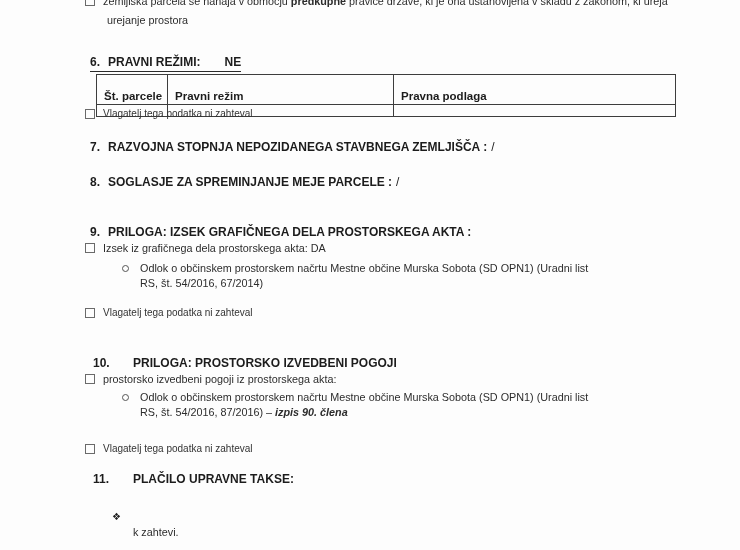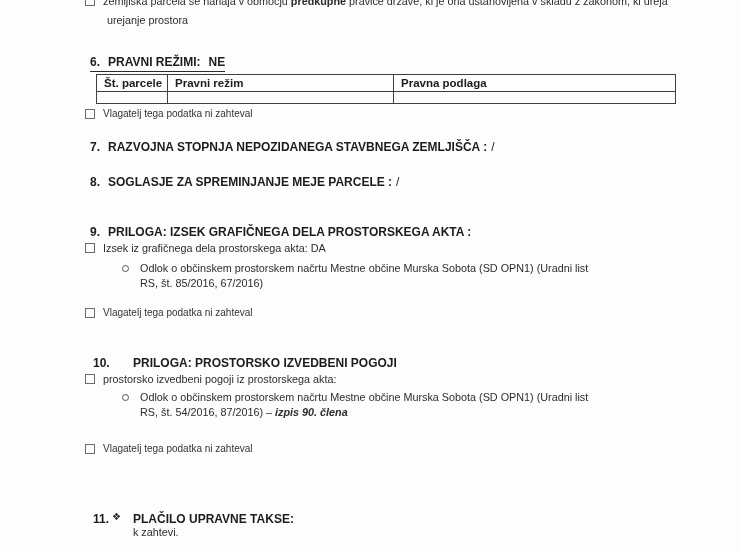--- a/index.html
+++ b/index.html
@@ -13,21 +13,21 @@
     filter:blur(0.3px);
   }
   .abs{position:absolute;}
   .body-txt{font-size:10.8px;line-height:13px;color:#2c2c2c;}
   .small-txt{font-size:10px;color:#333;}
   .bold{font-weight:bold;}
   .heading{font-size:12px;font-weight:bold;color:#1c1c1c;display:inline-flex;align-items:baseline;}
   .heading .num{margin-right:8px;}
   .heading .num-wide{margin-right:20px;min-width:20px;display:inline-block;}
   .h-underline{border-bottom:1.6px solid #2a2a2a;padding-bottom:2px;}
-  .val-gap{margin-left:8px;}
+  .val-gap{margin-left:24px;}
   .slash{font-weight:normal;margin-left:4px;}
   .cb{
     display:inline-block;width:8px;height:8px;
     border:1.2px solid #6a6a6a;background:#fdfdfd;
     flex:0 0 auto;margin-top:1px;
   }
   .cb-row{display:flex;gap:8px;align-items:flex-start;}
   .o-bullet{
     display:inline-block;width:5px;height:5px;border:1.3px solid #555;
     border-radius:50%;flex:0 0 auto;margin-top:3px;
@@ -35,21 +35,21 @@
   .diamond{font-size:10px;color:#222;flex:0 0 auto;line-height:13px;}
   table.regimes{
     border-collapse:collapse;table-layout:fixed;
     width:579px;
   }
   table.regimes th, table.regimes td{
     border:1.7px solid #3d3d3d;
     font-size:11.5px;text-align:left;vertical-align:middle;
     color:#1c1c1c;
   }
-  table.regimes th{font-weight:bold;height:15px;padding:0 4px 1px 7px;}
+  table.regimes th{font-weight:bold;height:15px;padding:13px 4px 1px 7px;}
   table.regimes td{height:11px;padding:0 4px 0 7px;font-size:10.5px;}
   .em-bi{font-weight:bold;font-style:italic;text-align:center;}
 </style>
 </head>
 <body>
 
 <div id="page">
 
   <div class="abs cb-row body-txt" style="left:85px;top:-5px;width:625px;">
     <span class="cb"></span>
@@ -111,21 +111,21 @@
 
   <div class="abs cb-row body-txt" style="left:85px;top:242px;">
     <span class="cb"></span>
     <span>Izsek iz grafičnega dela prostorskega akta: DA</span>
   </div>
 
   <div class="abs cb-row body-txt" style="left:122px;top:262px;width:545px;">
     <span class="o-bullet"></span>
     <span style="margin-left:3px;">
       <span>Odlok o občinskem prostorskem načrtu Mestne občine Murska Sobota (SD OPN1) (Uradni list</span><br>
-      <span style="display:inline-block;margin-top:2px;">RS, št. 85/2016, 67/2016)</span>
+      <span style="display:inline-block;margin-top:2px;">RS, št. 54/2016, 67/2014)</span>
     </span>
   </div>
 
   <div class="abs cb-row small-txt" style="left:85px;top:307px;">
     <span class="cb"></span>
     <span>Vlagatelj tega podatka ni zahteval</span>
   </div>
 
   <div class="abs heading" style="left:93px;top:356px;align-items:flex-end;">
     <span class="num-wide">10.</span>
@@ -143,21 +143,21 @@
       <span>Odlok o občinskem prostorskem načrtu Mestne občine Murska Sobota (SD OPN1) (Uradni list</span><br>
       <span style="display:inline-block;margin-top:2px;"><span>RS, št. 54/2016, 87/2016) – </span><span class="em-bi">izpis 90. člena</span></span>
     </span>
   </div>
 
   <div class="abs cb-row small-txt" style="left:85px;top:443px;">
     <span class="cb"></span>
     <span>Vlagatelj tega podatka ni zahteval</span>
   </div>
 
-  <div class="abs heading" style="left:93px;top:512px;">
+  <div class="abs heading" style="left:93px;top:472px;">
     <span class="num-wide">11.</span>
     <span>PLAČILO UPRAVNE TAKSE:</span>
   </div>
 
   <div class="abs cb-row body-txt" style="left:112px;top:510px;width:560px;gap:12px;">
     <span class="diamond">❖</span>
     <span>
       <br>
       <span style="display:inline-block;margin-top:3px;">k zahtevi.</span>
     </span>

